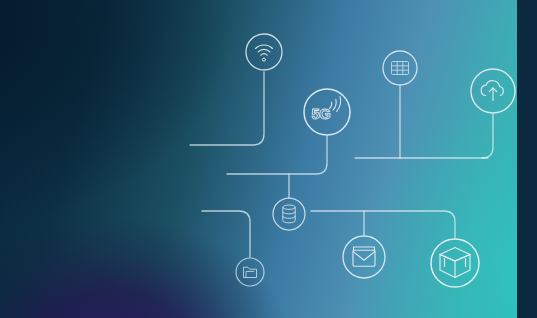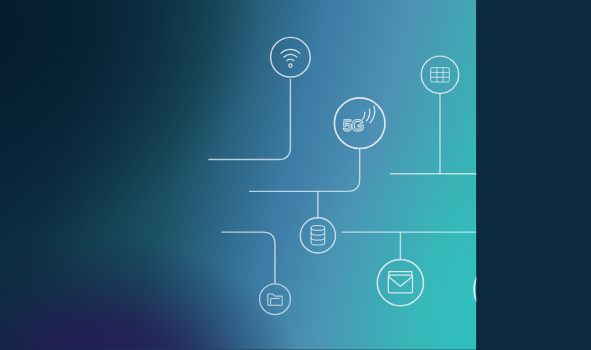--- a/index.html
+++ b/index.html
@@ -5,21 +5,21 @@
   html, body {
     margin: 0;
     padding: 0;
     background: #0b2a40;
   }
   body {
     font-family: "Liberation Sans", sans-serif;
   }
   #stage {
     position: relative;
-    width: 433px;
+    width: 517px;
     height: 318px;
     overflow: hidden;
   }
   #bg-base {
     position: absolute;
     inset: 0;
     background: linear-gradient(105deg,
         #07253c 0%,
         #0d3045 18%,
         #1b4f62 38%,

